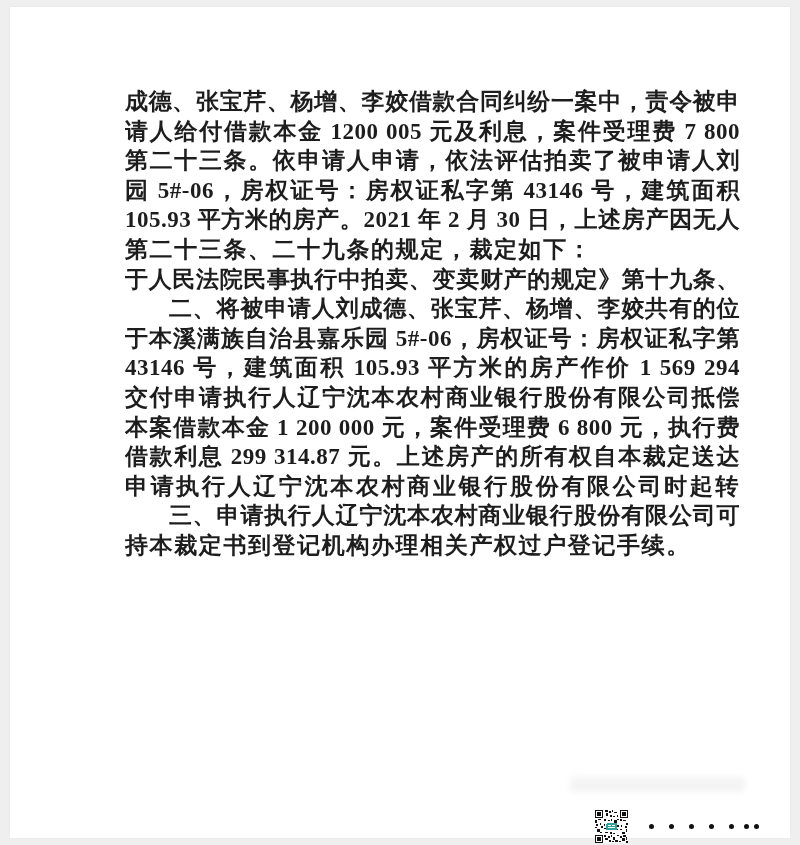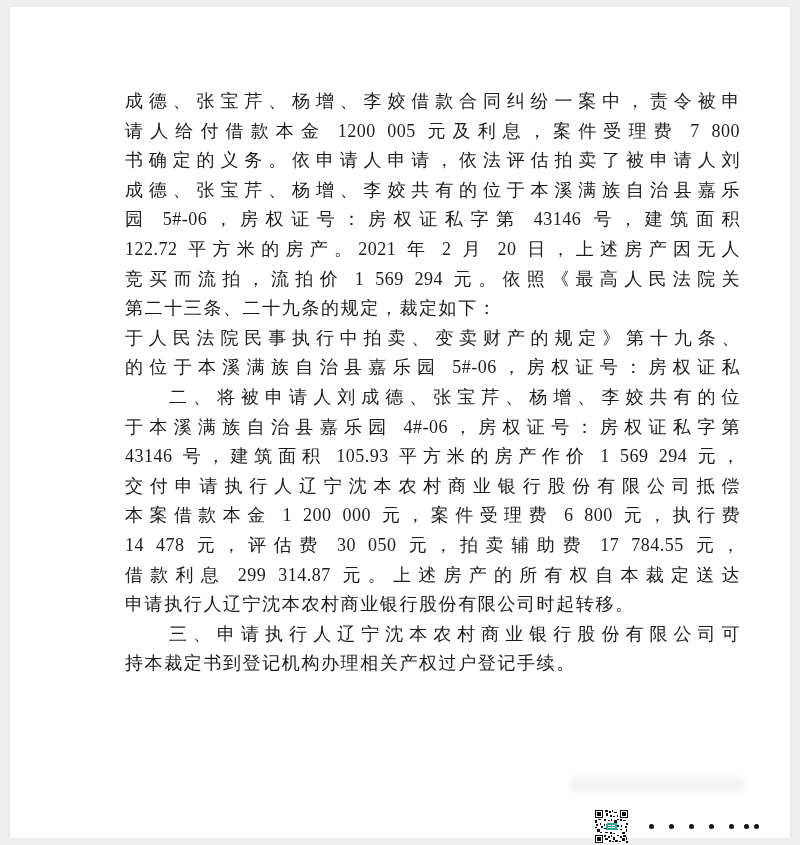--- a/index.html
+++ b/index.html
@@ -15,23 +15,23 @@
     left:10px;top:7px;
     width:780px;height:831px;
     background:#ffffff;
     box-shadow:0 0 2px rgba(0,0,0,0.06);
   }
   .text-block{
     position:absolute;
     left:115px;top:80px;
     width:615px;
     color:#1d1d1d;
-    font-size:18px;
+    font-size:23px;
     line-height:29.6px;
-    font-weight:400;
+    font-weight:700;
   }
   .line{
     text-align:justify;
     text-align-last:justify;
     text-justify:inter-character;
     letter-spacing:0.5px;
     white-space:normal;
     height:29.6px;
     overflow:hidden;
   }
@@ -74,34 +74,30 @@
   }
 </style>
 </head>
 <body>
 
 <div class="paper">
 
   <div class="text-block">
     <div class="line">成德、张宝芹、杨增、李姣借款合同纠纷一案中，责令被申</div>
     <div class="line">请人给付借款本金 1200 005 元及利息，案件受理费 7 800</div>
-    <div class="line">书确定的义务。依申请人申请，依法评估拍卖了被申请人刘</div>
-    <div class="line">成德、张宝芹、杨增、李姣共有的位于本溪满族自治县嘉乐</div>
+    <div class="line">第二十三条。依申请人申请，依法评估拍卖了被申请人刘</div>
     <div class="line">园 5#-06，房权证号：房权证私字第 43146 号，建筑面积</div>
-    <div class="line">122.72 平方米的房产。2021 年 2 月 20 日，上述房产因无人</div>
-    <div class="line">竞买而流拍，流拍价 1 569 294 元。依照《最高人民法院关</div>
+    <div class="line">105.93 平方米的房产。2021 年 2 月 30 日，上述房产因无人</div>
     <div class="line pend">第二十三条、二十九条的规定，裁定如下：</div>
     <div class="line">于人民法院民事执行中拍卖、变卖财产的规定》第十九条、</div>
-    <div class="line">的位于本溪满族自治县嘉乐园 5#-06，房权证号：房权证私</div>
     <div class="line indent">二、将被申请人刘成德、张宝芹、杨增、李姣共有的位</div>
-    <div class="line">于本溪满族自治县嘉乐园 4#-06，房权证号：房权证私字第</div>
+    <div class="line">于本溪满族自治县嘉乐园 5#-06，房权证号：房权证私字第</div>
     <div class="line">43146 号，建筑面积 105.93 平方米的房产作价 1 569 294 元，</div>
     <div class="line">交付申请执行人辽宁沈本农村商业银行股份有限公司抵偿</div>
     <div class="line">本案借款本金 1 200 000 元，案件受理费 6 800 元，执行费</div>
-    <div class="line">14 478 元，评估费 30 050 元，拍卖辅助费 17 784.55 元，</div>
     <div class="line">借款利息 299 314.87 元。上述房产的所有权自本裁定送达</div>
     <div class="line pend">申请执行人辽宁沈本农村商业银行股份有限公司时起转移。</div>
     <div class="line indent">三、申请执行人辽宁沈本农村商业银行股份有限公司可</div>
     <div class="line pend">持本裁定书到登记机构办理相关产权过户登记手续。</div>
   </div>
 
   <div class="scan-artifact"></div>
 
   <div class="footer-row">
     <svg class="qr" viewBox="0 0 29 29" xmlns="http://www.w3.org/2000/svg" shape-rendering="crispEdges">

